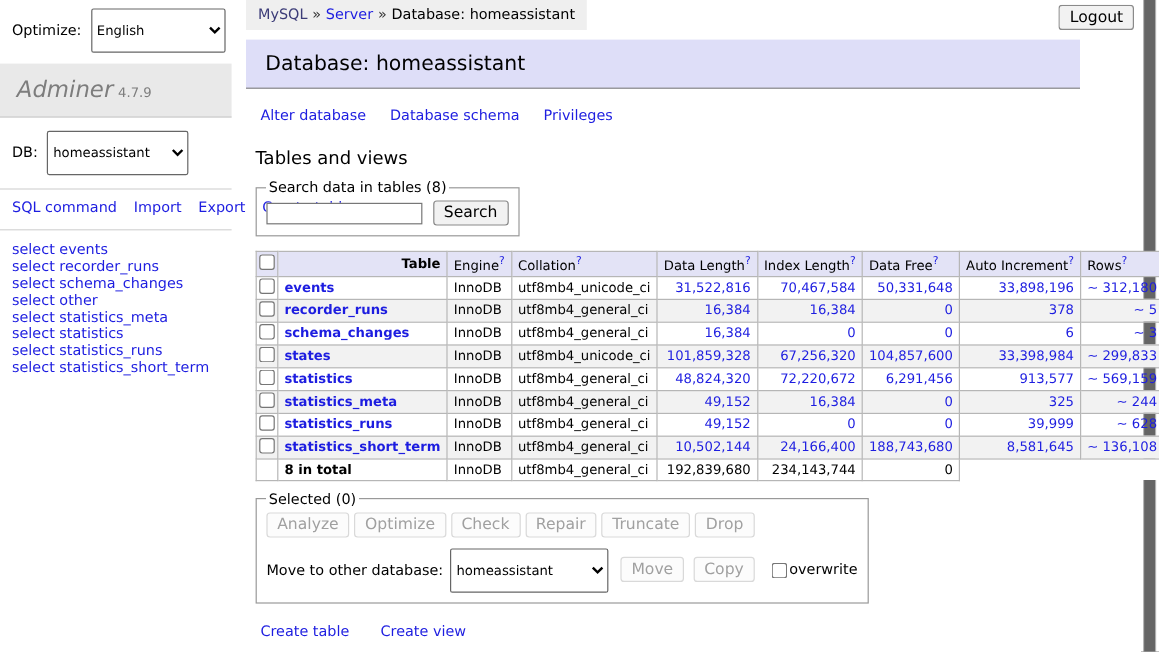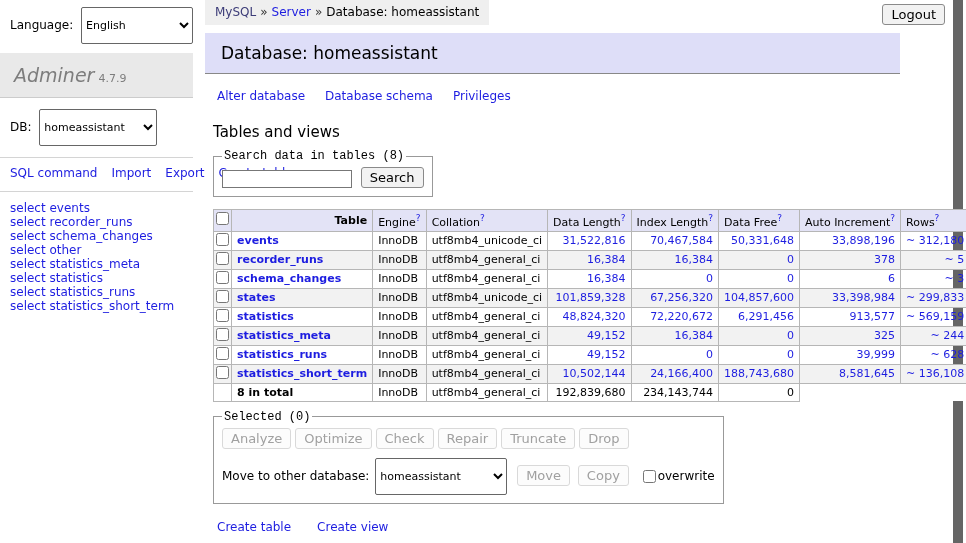--- a/index.html
+++ b/index.html
@@ -44,21 +44,21 @@
   button{font-family:inherit; font-size:13px; color:#000; background:#f2f2f2;
     border:1px solid #8a8a8a; border-radius:3px; padding:2px 8px; cursor:pointer;}
   button:disabled{color:var(--disabled); border-color:#d9d9d9; background:#fcfcfc; cursor:default;}
   h2.page-title{margin-top:8px; background:var(--panel); border-bottom:1px solid #888;
     padding:10px 16px; font-size:17px; font-weight:normal; width:695px;}
   .page-links{margin:15px 0 0 12px;}
   .page-links a{margin-right:20px;}
   h3{font-size:15px; font-weight:normal; margin:20px 0 0 8px;}
   fieldset{border:1px solid #999; padding:4px 8px 8px 8px; margin:8px 0 0 8px;
     display:inline-block;}
-  legend{font-size:12px; padding:0 2px;font-family:Liberation Mono, monospace;}
+  legend{font-size:12px; padding:0 2px;}
   .search-input{border:1px solid #777; height:18px; width:130px; font-family:inherit;
     font-size:11px; padding:1px 3px; margin-right:5px; vertical-align:middle;}
 
   
   table.tables{border-collapse:collapse; margin:12px 0 0 8px; font-size:11px;}
   table.tables th, table.tables td{border:1px solid var(--border); padding:2px 5px;
     height:17px; white-space:nowrap; text-align:left; font-weight:normal;}
   table.tables thead th{background:var(--thead);}
   table.tables thead th.col-table{text-align:right; font-weight:bold; min-width:118px;}
   table.tables thead th sup a{font-size:9px;}
@@ -86,21 +86,21 @@
 </style>
 </head>
 <body>
 
 <div class="scrollbar-track">
   <div class="scrollbar-thumb"></div>
 </div>
 
 <aside id="sidebar">
   <div class="lang-row">
-    <span>Language:</span>
+    <span>Optimize:</span>
     <select>
       <option>English</option>
     </select>
   </div>
   <h1 class="brand">
     <span class="brand-name">Adminer</span><span class="version">4.7.9</span>
   </h1>
   <div class="db-row">
     <span>DB:</span>
     <select>

